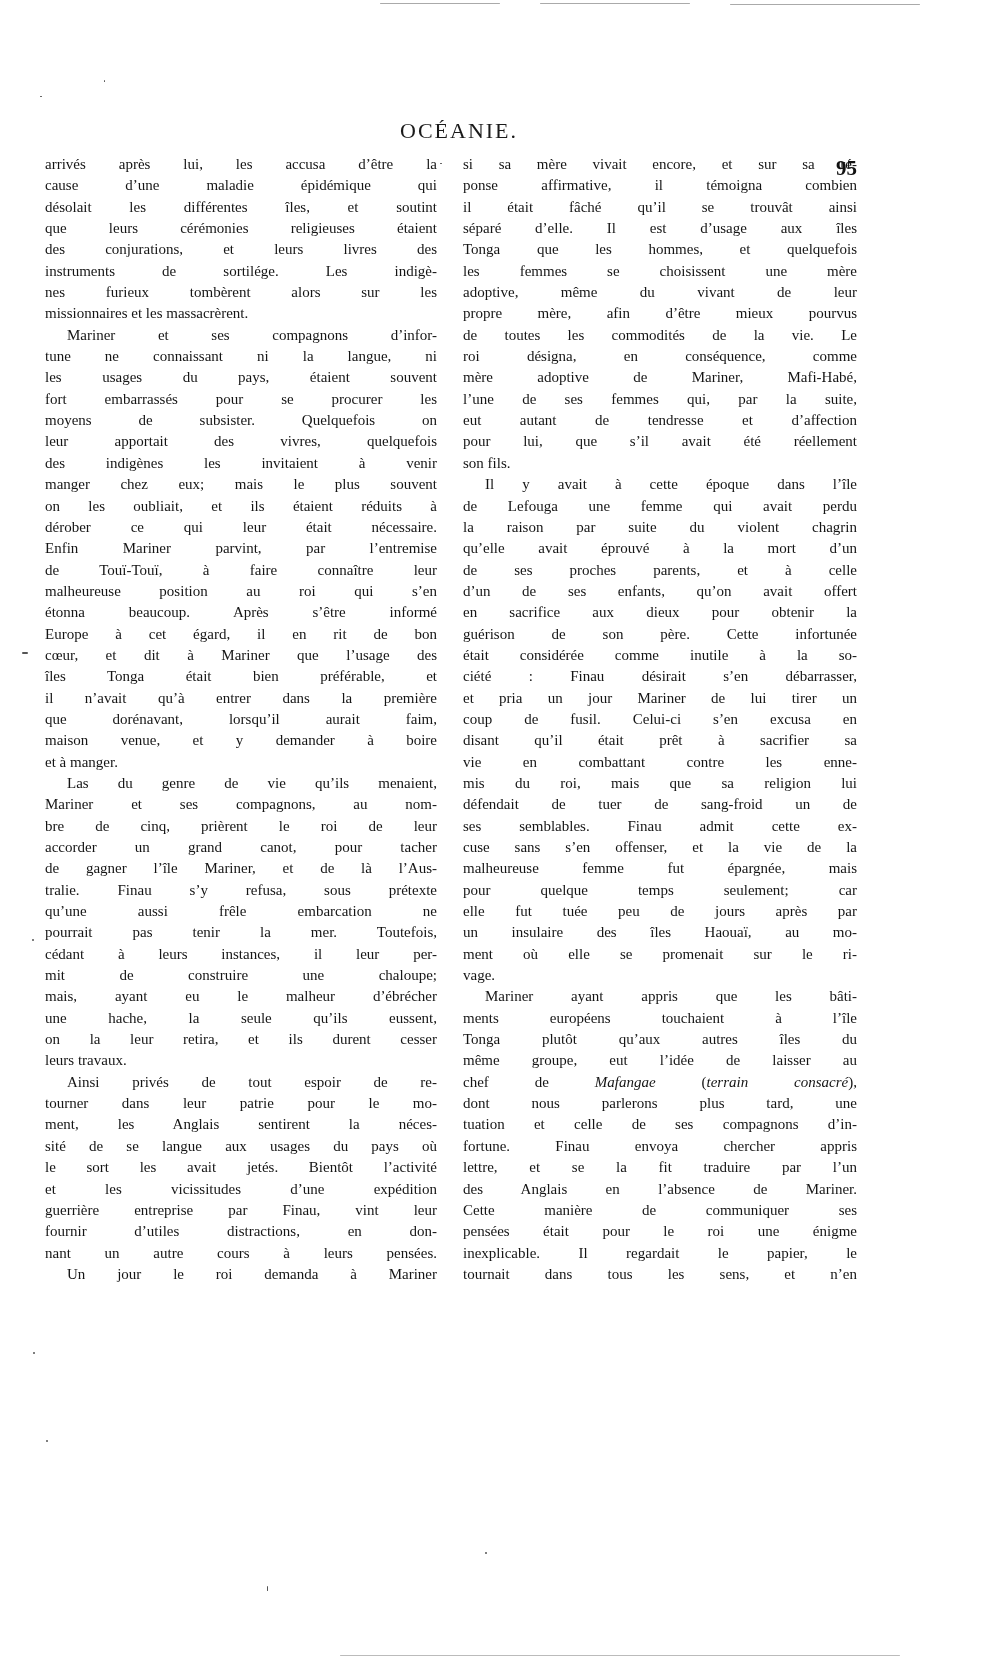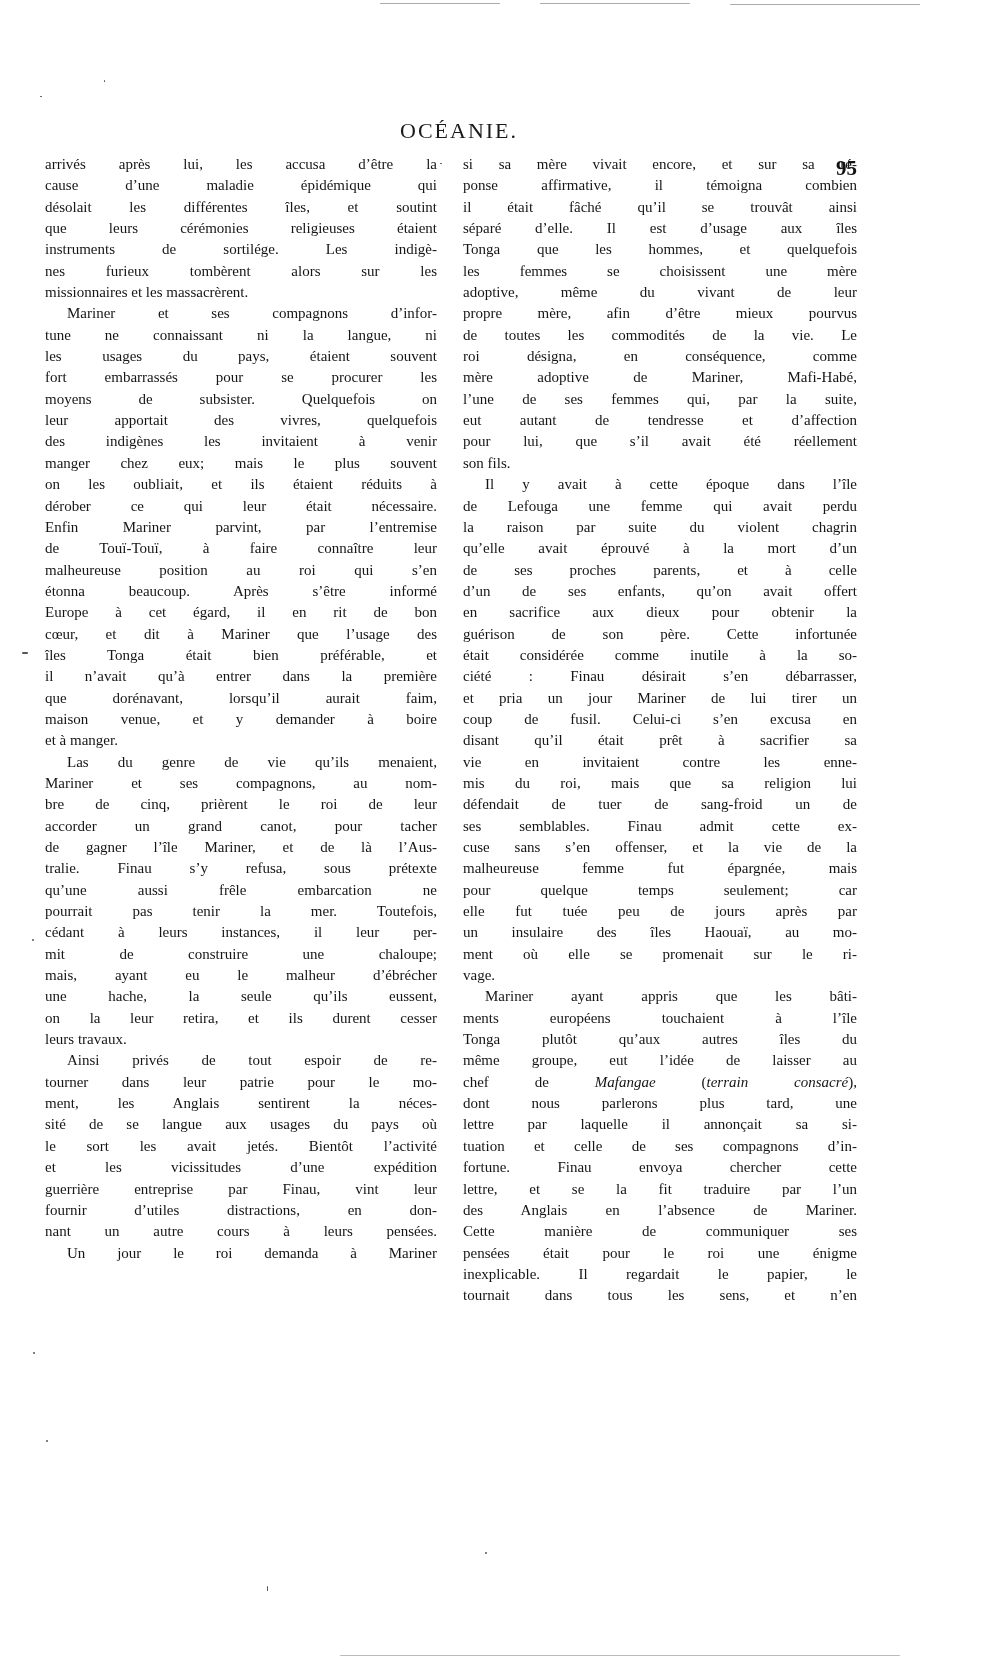--- a/index.html
+++ b/index.html
@@ -87,20 +87,21 @@
   <div class="running-head">
     <span class="head-title">OCÉANIE.</span>
     <span class="page-number">95</span>
   </div>
 
   <div class="column col-left" id="col-left">
       <span class="line">arrivés après lui, les accusa d’être la</span>
       <span class="line">cause d’une maladie épidémique qui</span>
       <span class="line">désolait les différentes îles, et soutint</span>
       <span class="line">que leurs cérémonies religieuses étaient</span>
+      <span class="line">des conjurations, et leurs livres des</span>
       <span class="line">instruments de sortilége. Les indigè-</span>
       <span class="line">nes furieux tombèrent alors sur les</span>
       <span class="line last">missionnaires et les massacrèrent.</span>
       <span class="line indent">Mariner et ses compagnons d’infor-</span>
       <span class="line">tune ne connaissant ni la langue, ni</span>
       <span class="line">les usages du pays, étaient souvent</span>
       <span class="line">fort embarrassés pour se procurer les</span>
       <span class="line">moyens de subsister. Quelquefois on</span>
       <span class="line">leur apportait des vivres, quelquefois</span>
       <span class="line">des indigènes les invitaient à venir</span>
@@ -165,40 +166,39 @@
       <span class="line">qu’elle avait éprouvé à la mort d’un</span>
       <span class="line">de ses proches parents, et à celle</span>
       <span class="line">d’un de ses enfants, qu’on avait offert</span>
       <span class="line">en sacrifice aux dieux pour obtenir la</span>
       <span class="line">guérison de son père. Cette infortunée</span>
       <span class="line">était considérée comme inutile à la so-</span>
       <span class="line">ciété : Finau désirait s’en débarrasser,</span>
       <span class="line">et pria un jour Mariner de lui tirer un</span>
       <span class="line">coup de fusil. Celui-ci s’en excusa en</span>
       <span class="line">disant qu’il était prêt à sacrifier sa</span>
-      <span class="line">vie en invitaient contre les enne-</span>
+      <span class="line">vie en combattant contre les enne-</span>
       <span class="line">mis du roi, mais que sa religion lui</span>
       <span class="line">défendait de tuer de sang-froid un de</span>
       <span class="line">ses semblables. Finau admit cette ex-</span>
       <span class="line">cuse sans s’en offenser, et la vie de la</span>
       <span class="line">malheureuse femme fut épargnée, mais</span>
       <span class="line">pour quelque temps seulement; car</span>
       <span class="line">elle fut tuée peu de jours après par</span>
       <span class="line">un insulaire des îles Haouaï, au mo-</span>
       <span class="line">ment où elle se promenait sur le ri-</span>
       <span class="line last">vage.</span>
       <span class="line indent">Mariner ayant appris que les bâti-</span>
       <span class="line">ments européens touchaient à l’île</span>
       <span class="line">Tonga plutôt qu’aux autres îles du</span>
       <span class="line">même groupe, eut l’idée de laisser au</span>
       <span class="line"><span>chef de </span><span class="it">Mafangae</span><span> (</span><span class="it">terrain consacré</span><span>),</span></span>
       <span class="line">dont nous parlerons plus tard, une</span>
-      <span class="line">lettre par laquelle il annonçait sa si-</span>
       <span class="line">tuation et celle de ses compagnons d’in-</span>
-      <span class="line">fortune. Finau envoya chercher cette</span>
+      <span class="line">fortune. Finau envoya chercher appris</span>
       <span class="line">lettre, et se la fit traduire par l’un</span>
       <span class="line">des Anglais en l’absence de Mariner.</span>
       <span class="line">Cette manière de communiquer ses</span>
       <span class="line">pensées était pour le roi une énigme</span>
       <span class="line">inexplicable. Il regardait le papier, le</span>
       <span class="line">tournait dans tous les sens, et n’en</span>
     </div>
 
   <span class="speck" style="left:40px;top:96px;width:2px;height:1px;"></span>
   <span class="speck" style="left:104px;top:80px;width:1px;height:2px;"></span>

